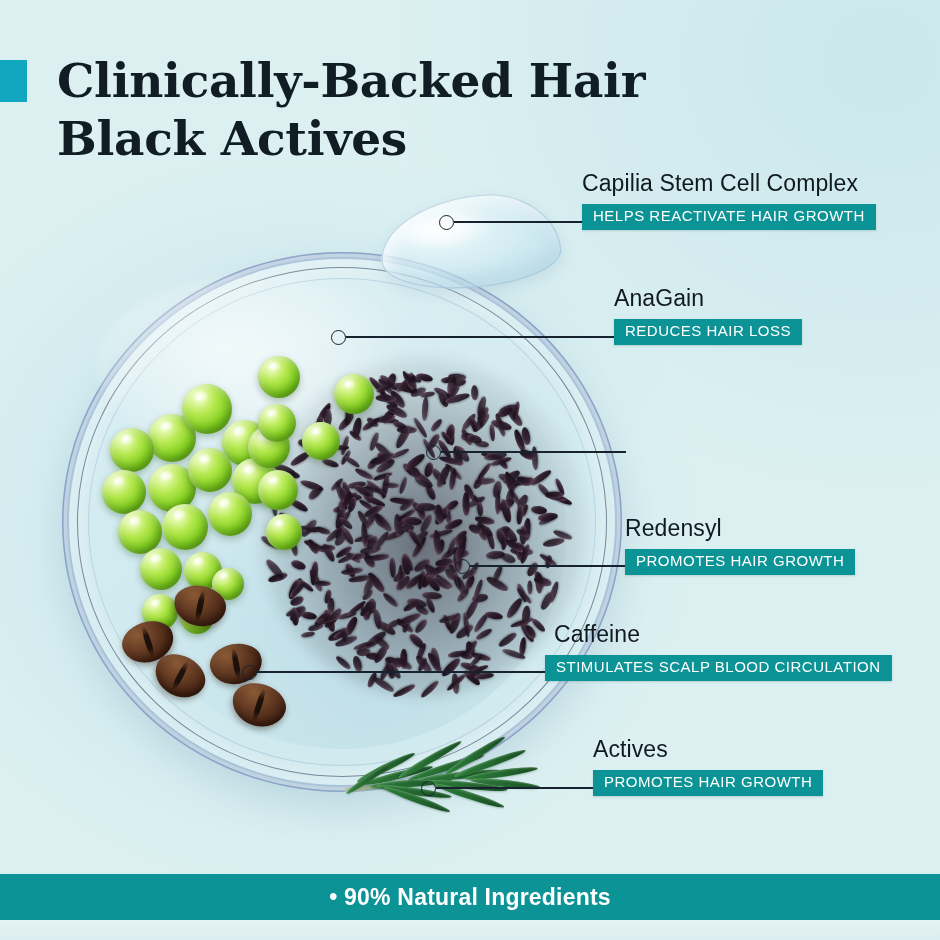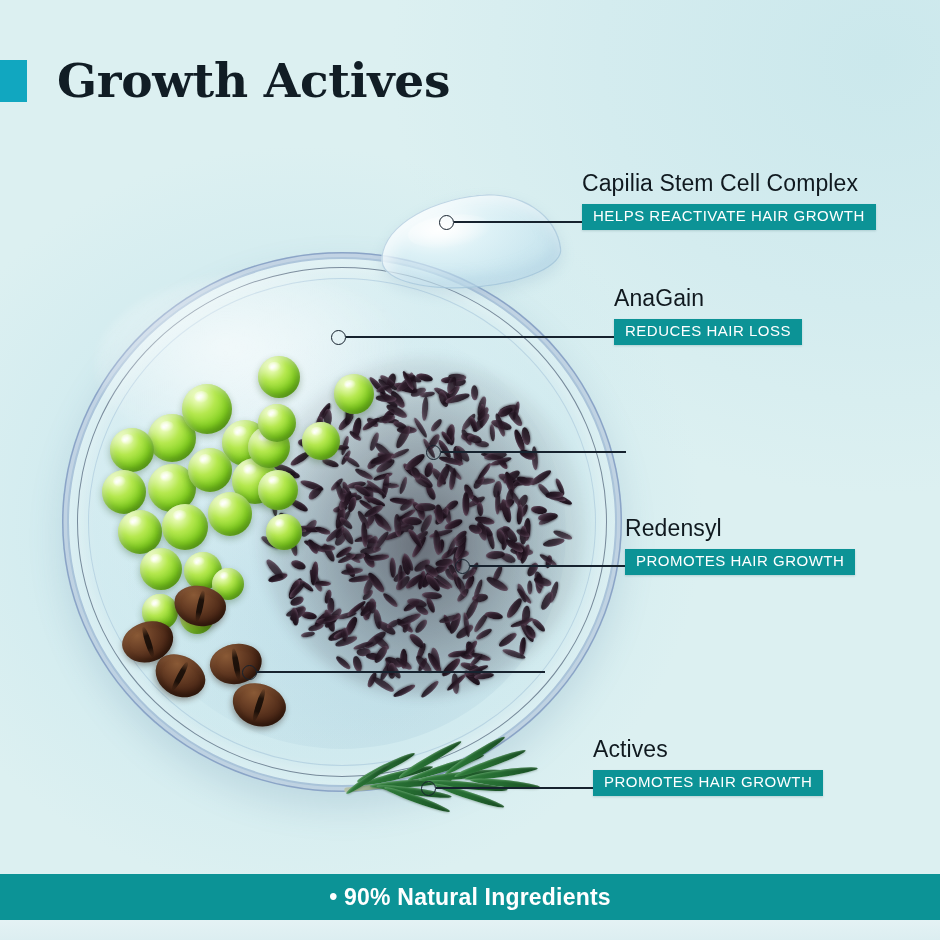--- a/index.html
+++ b/index.html
@@ -227,21 +227,22 @@
     background:linear-gradient(180deg,#e4f2f4,#dceef1);
   }
 </style>
 </head>
 <body>
 
 <div id="stage">
 
   <div class="accent-bar"></div>
   <div class="title">
-    <span class="l2">Growth Actives</span>
+    <span>Clinically-Backed Hair</span>
+    <span class="l2">Black Actives</span>
   </div>
 
   <div class="dish">
     <div class="dish-ring"></div>
     <div class="dish-ring2"></div>
     <div class="dish-ring3"></div>
     <div class="dish-inner-shadow"></div>
     <div class="dish-gloss"></div>
 
     <div class="ingredients">
@@ -752,20 +753,24 @@
   </div>
 
   <div class="callout" style="left:626px; top:403px;">
   </div>
 
   <div class="callout" style="left:625px; top:517px;">
     <div class="name">Redensyl</div>
     <div class="pill">PROMOTES HAIR GROWTH</div>
   </div>
 
+  <div class="callout" style="left:554px; top:623px;">
+    <div class="name">Caffeine</div>
+    <div class="pill" style="margin-left:-9px;">STIMULATES SCALP BLOOD CIRCULATION</div>
+  </div>
 
   <div class="callout" style="left:593px; top:738px;">
     <div class="name">Actives</div>
     <div class="pill">PROMOTES HAIR GROWTH</div>
   </div>
 
   <div class="banner">
     <span class="txt">• 90% Natural Ingredients</span>
   </div>
   <div class="banner-strip"></div>

